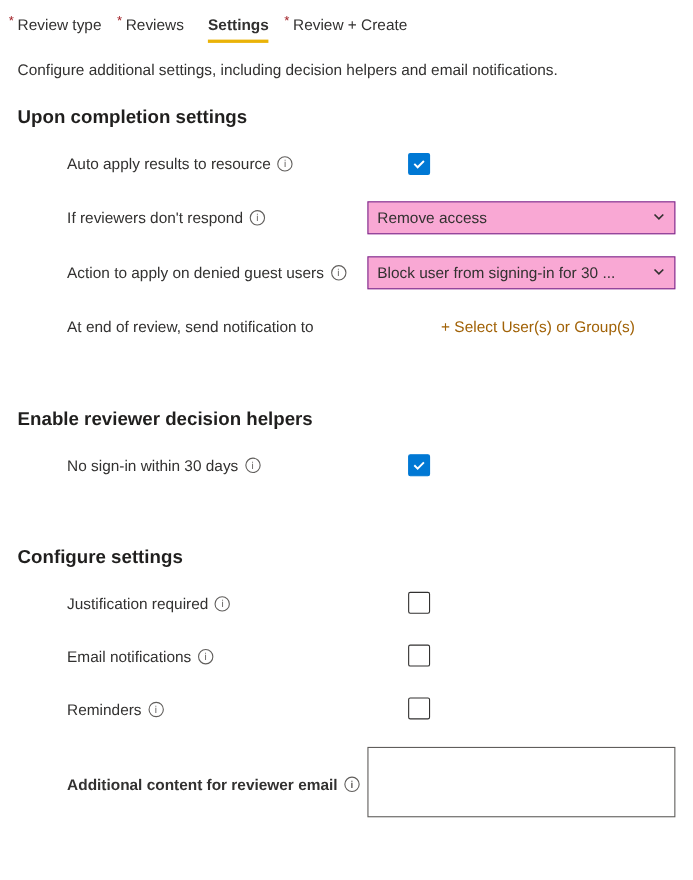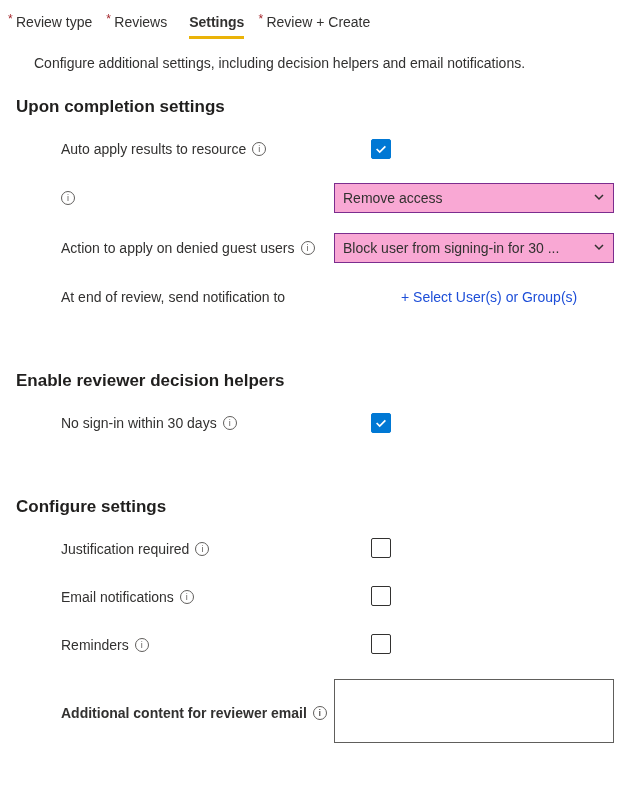--- a/index.html
+++ b/index.html
@@ -30,21 +30,20 @@
     top: 2px;
     font-size: 12px;
   }
   .tab.active {
     font-weight: 600;
     border-bottom: 3px solid #eab308;
   }
   .intro {
     margin-bottom: 26px;
     color: #323130;
-    margin-left: 18px;
   }
   .section-title {
     font-size: 17px;
     font-weight: 700;
     margin-bottom: 18px;
     margin-top: 14px;
     color: #201f1e;
   }
   .row {
     display: flex;
@@ -101,21 +100,21 @@
     display: flex;
     align-items: center;
     justify-content: space-between;
     padding: 0 8px;
     cursor: pointer;
     font-size: 14px;
     color: #323130;
   }
   .dropdown .chev { color: #323130; }
   .link-btn {
-    color: #1d4ed8;
+    color: #a16207;
     cursor: pointer;
     font-size: 14px;
     padding-left: 30px;
   }
   .section-gap { height: 26px; }
   .textinput {
     width: 280px;
     height: 64px;
     border: 1px solid #605e5c;
     background: #fff;
@@ -155,20 +154,21 @@
     <div class="checkbox checked">
       <svg viewBox="0 0 16 16">
           <path d="M3 8 L6.5 11.5 L13 5" stroke="#fff" stroke-width="2" fill="none"></path>
         </svg>
     </div>
   </div>
 </div>
 
 <div class="row">
   <div class="label-col">
+    <span>If reviewers don't respond</span>
     <span class="info-icon">i</span>
   </div>
   <div class="ctrl-col">
     <div class="dropdown">
       <span>Remove access</span>
       <span class="chev">
         <svg width="12" height="12" viewBox="0 0 12 12">
             <path d="M2 4 L6 8 L10 4" stroke="#323130" stroke-width="1.5" fill="none"></path>
           </svg>
       </span>

